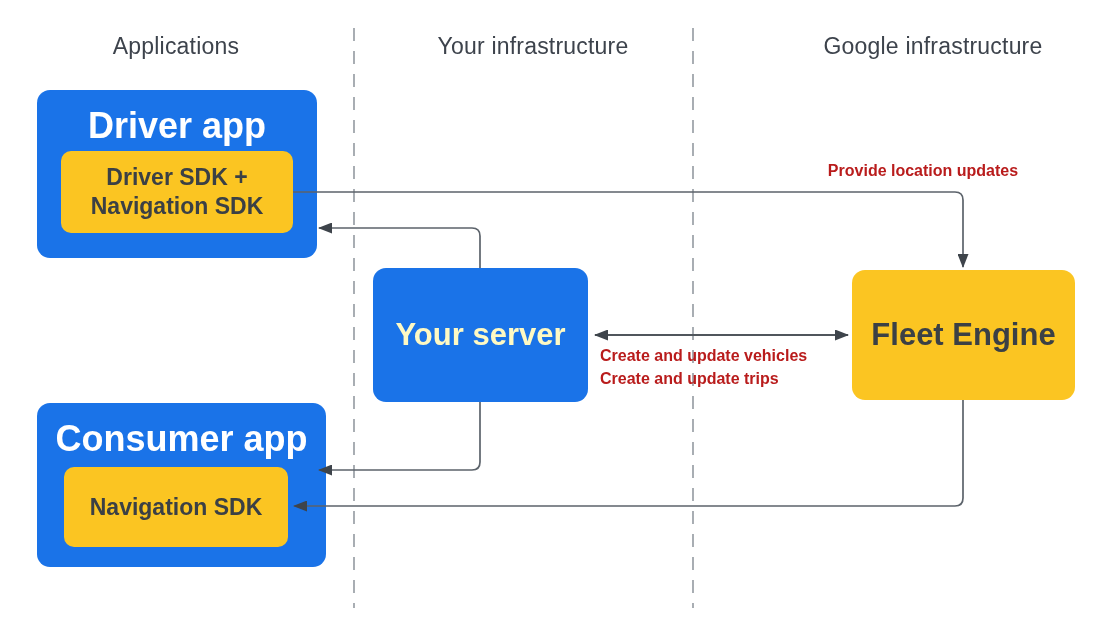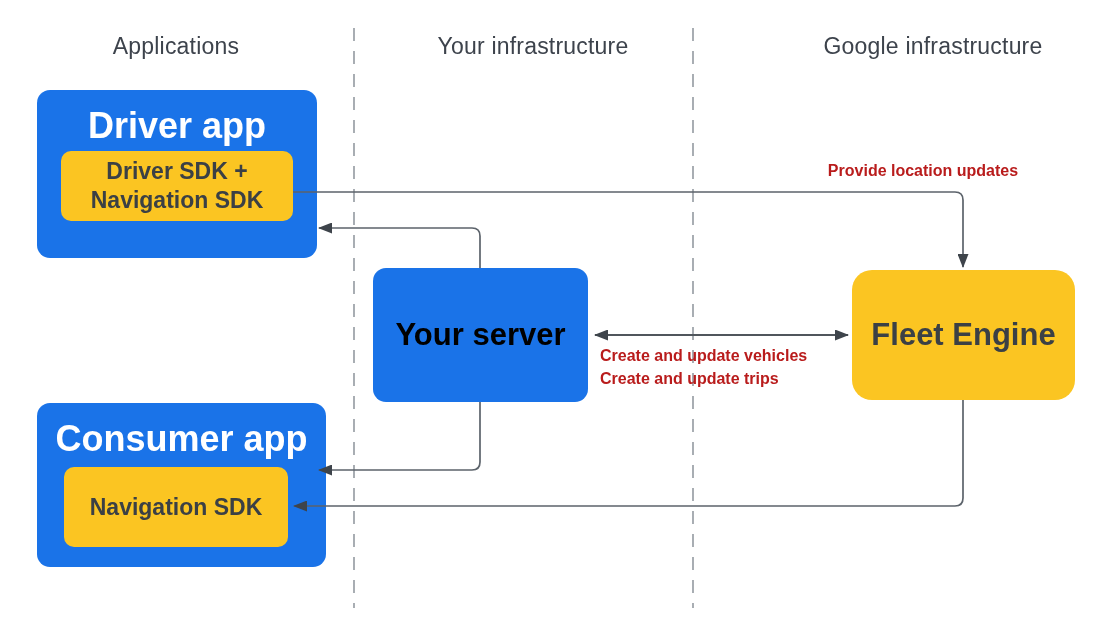--- a/index.html
+++ b/index.html
@@ -61,27 +61,27 @@
     align-items: center;
     justify-content: center;
     text-align: center;
     font-weight: 700;
     white-space: nowrap;
   }
   .your-server {
     left: 373px; top: 268px; width: 215px; height: 134px;
     background: #1a73e8;
     border-radius: 13px;
-    color: #000000;
+    color: #fef9c3;
     font-size: 31px;
   }
   .fleet-engine {
     left: 852px; top: 270px; width: 223px; height: 130px;
     background: #fbc522;
-    border-radius: 20px;
+    border-radius: 13px;
     color: #3b4045;
     font-size: 31px;
   }
   .overlay {
     position: absolute;
     left: 0; top: 0;
     width: 1103px;
     height: 635px;
     pointer-events: none;
   }
@@ -99,21 +99,21 @@
 <body>
 
 <div class="canvas">
 
   <div class="col-header" style="left:76px; width:200px;">Applications</div>
   <div class="col-header" style="left:408px; width:250px;">Your infrastructure</div>
   <div class="col-header" style="left:783px; width:300px;">Google infrastructure</div>
 
   <div class="node-blue" style="left:37px; top:90px; width:280px; height:168px;">
     <div class="node-title" style="top:15px;">Driver app</div>
-    <div class="node-yellow" style="left:24px; top:61px; width:232px; height:70px;">
+    <div class="node-yellow" style="left:24px; top:61px; width:232px; height:82px;">
       <span>Driver SDK +</span>
       <span>Navigation SDK</span>
     </div>
   </div>
 
   <div class="node-blue" style="left:37px; top:403px; width:278px; height:164px;padding-left:11px;">
     <div class="node-title" style="top:15px;">Consumer app</div>
     <div class="node-yellow" style="left:27px; top:64px; width:224px; height:80px;">
       <span>Navigation SDK</span>
     </div>

